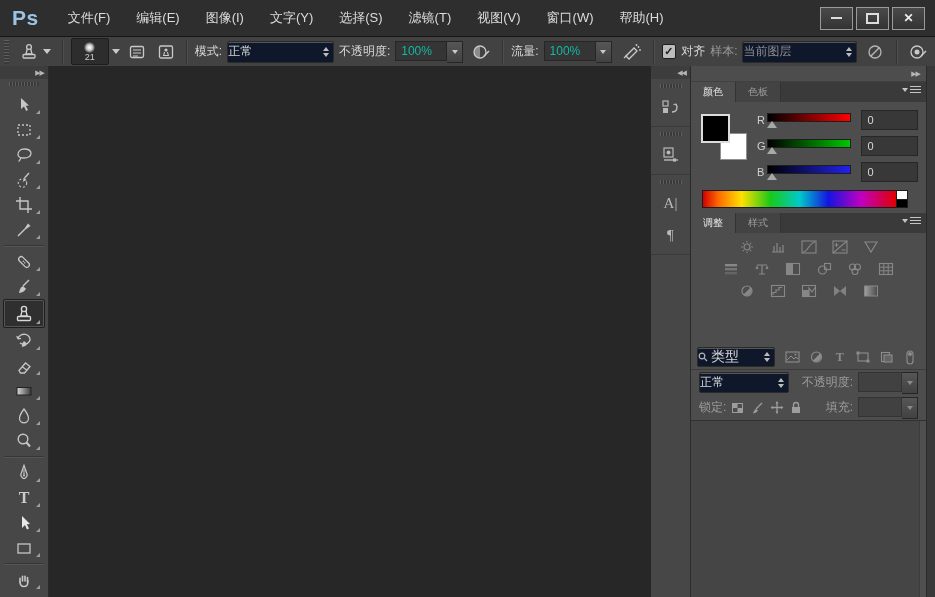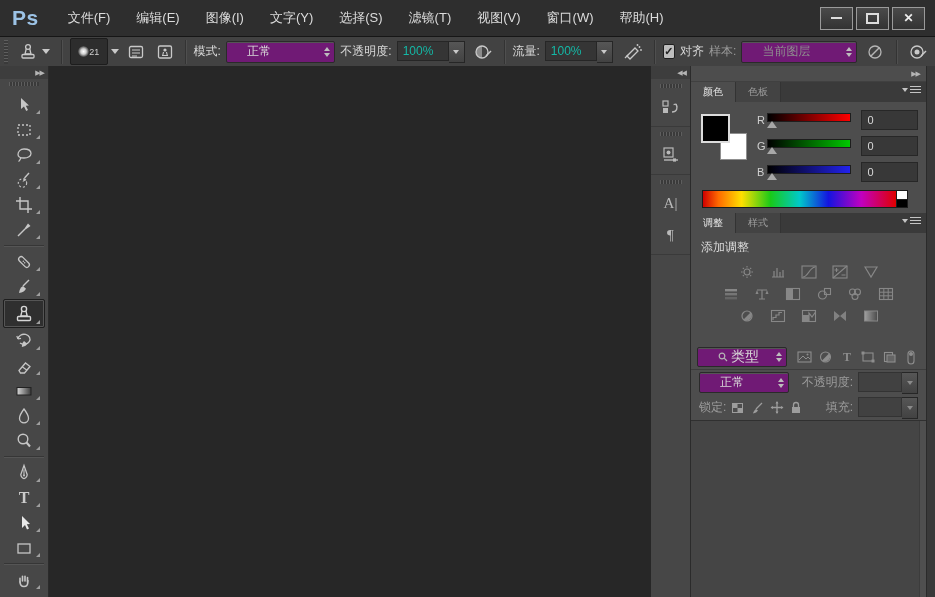--- a/index.html
+++ b/index.html
@@ -21,27 +21,27 @@
   .winbtn .maxbox{width:9px;height:7px;border:2px solid #ddd;}
   .winbtn.close{font-size:12px;font-weight:bold;color:#eee;}
   
   .optionsbar{position:absolute;top:37px;left:0;right:0;height:29px;background:#424242;
     border-bottom:1px solid #272727;display:flex;align-items:center;padding:0 4px;gap:5px;}
   .vgrip{width:5px;height:24px;background:repeating-linear-gradient(#5e5e5e 0 1px,#3a3a3a 1px 3px);margin-right:2px;}
   .vsep{width:1px;height:24px;background:#333;box-shadow:1px 0 0 #4f4f4f;margin:0 3px;}
   .obtn{height:24px;display:flex;align-items:center;justify-content:center;padding:0 3px;border-radius:2px;}
   .caret-d{width:0;height:0;border-left:4px solid transparent;border-right:4px solid transparent;border-top:5px solid #c9c9c9;}
   .preset{width:36px;height:25px;background:#2d2d2d;border:1px solid #1d1d1d;border-radius:2px;
-    display:flex;flex-direction:row;align-items:center;justify-content:center;}
+    display:flex;flex-direction:column;align-items:center;justify-content:center;}
   .preset .dot{width:11px;height:11px;border-radius:50%;background:radial-gradient(circle,#fff 0%,#cfcfcf 35%,#2d2d2d 75%);}
   .preset .num{font-size:9px;color:#cfcfcf;line-height:8px;}
   .olabel{color:#d8d8d8;font-size:12px;white-space:nowrap;}
   .olabel.dim{color:#9a9a9a;}
-  .combo{height:20px;background:#701a75;border:1px solid #2a2a2a;border-radius:2px;
-    box-shadow:inset 0 1px 0 #555;display:flex;align-items:center;padding:0 4px 0 20px;}
+  .combo{height:20px;background:#0f172a;border:1px solid #2a2a2a;border-radius:2px;
+    box-shadow:inset 0 1px 0 #555;display:flex;align-items:center;padding:0 4px 0 0;}
   .combo .ctext{flex:1;font-size:12px;color:#d8d8d8;}
   .combo.dim .ctext{color:#8f8f8f;}
   .updn{display:flex;flex-direction:column;gap:2px;margin-left:6px;}
   .updn .u{width:0;height:0;border-left:3.5px solid transparent;border-right:3.5px solid transparent;border-bottom:4px solid #bdbdbd;}
   .updn .d{width:0;height:0;border-left:3.5px solid transparent;border-right:3.5px solid transparent;border-top:4px solid #bdbdbd;}
   .valbox{height:18px;min-width:40px;background:#353535;border:1px solid #262626;color:#14b8a6;
     display:flex;align-items:center;padding:0 5px;font-size:12px;text-align:center;}
   .dbtn{height:20px;width:15px;background:linear-gradient(#565656,#424242);border:1px solid #262626;border-left:none;
     display:flex;align-items:center;justify-content:center;}
   .dbtn .caret-d{border-left-width:3.5px;border-right-width:3.5px;border-top-width:4.5px;}
@@ -490,21 +490,20 @@
 
   <div class="tabbar">
     <div class="tab active">调整</div>
     <div class="tab">样式</div>
     <div class="pmenu">
         <span class="tri"></span>
         <span class="bars"></span>
       </div>
   </div>
   <div class="adjpanel">
-    <div class="adj-title">添加调整</div>
     <div class="adj-row">
       <div class="adj-icon">
         <svg width="18" height="14" viewBox="0 0 18 14">
           <circle cx="9" cy="7" r="3" fill="none" stroke="#9b9b9b" stroke-width="1.2"></circle>
           <path d="M9 1 V2.6 M9 11.4 V13 M3 7 H4.6 M13.4 7 H15 M4.8 2.8 L5.9 3.9 M12.1 10.1 L13.2 11.2 M13.2 2.8 L12.1 3.9 M5.9 10.1 L4.8 11.2" stroke="#9b9b9b" stroke-width="1.1"></path>
         </svg>
       </div>
       <div class="adj-icon">
         <svg width="18" height="14" viewBox="0 0 18 14">
           <path d="M3 12 H15 M5 12 V6 M8 12 V3 M11 12 V7 M14 12 V5" stroke="#9b9b9b" stroke-width="1.2" fill="none"></path>

